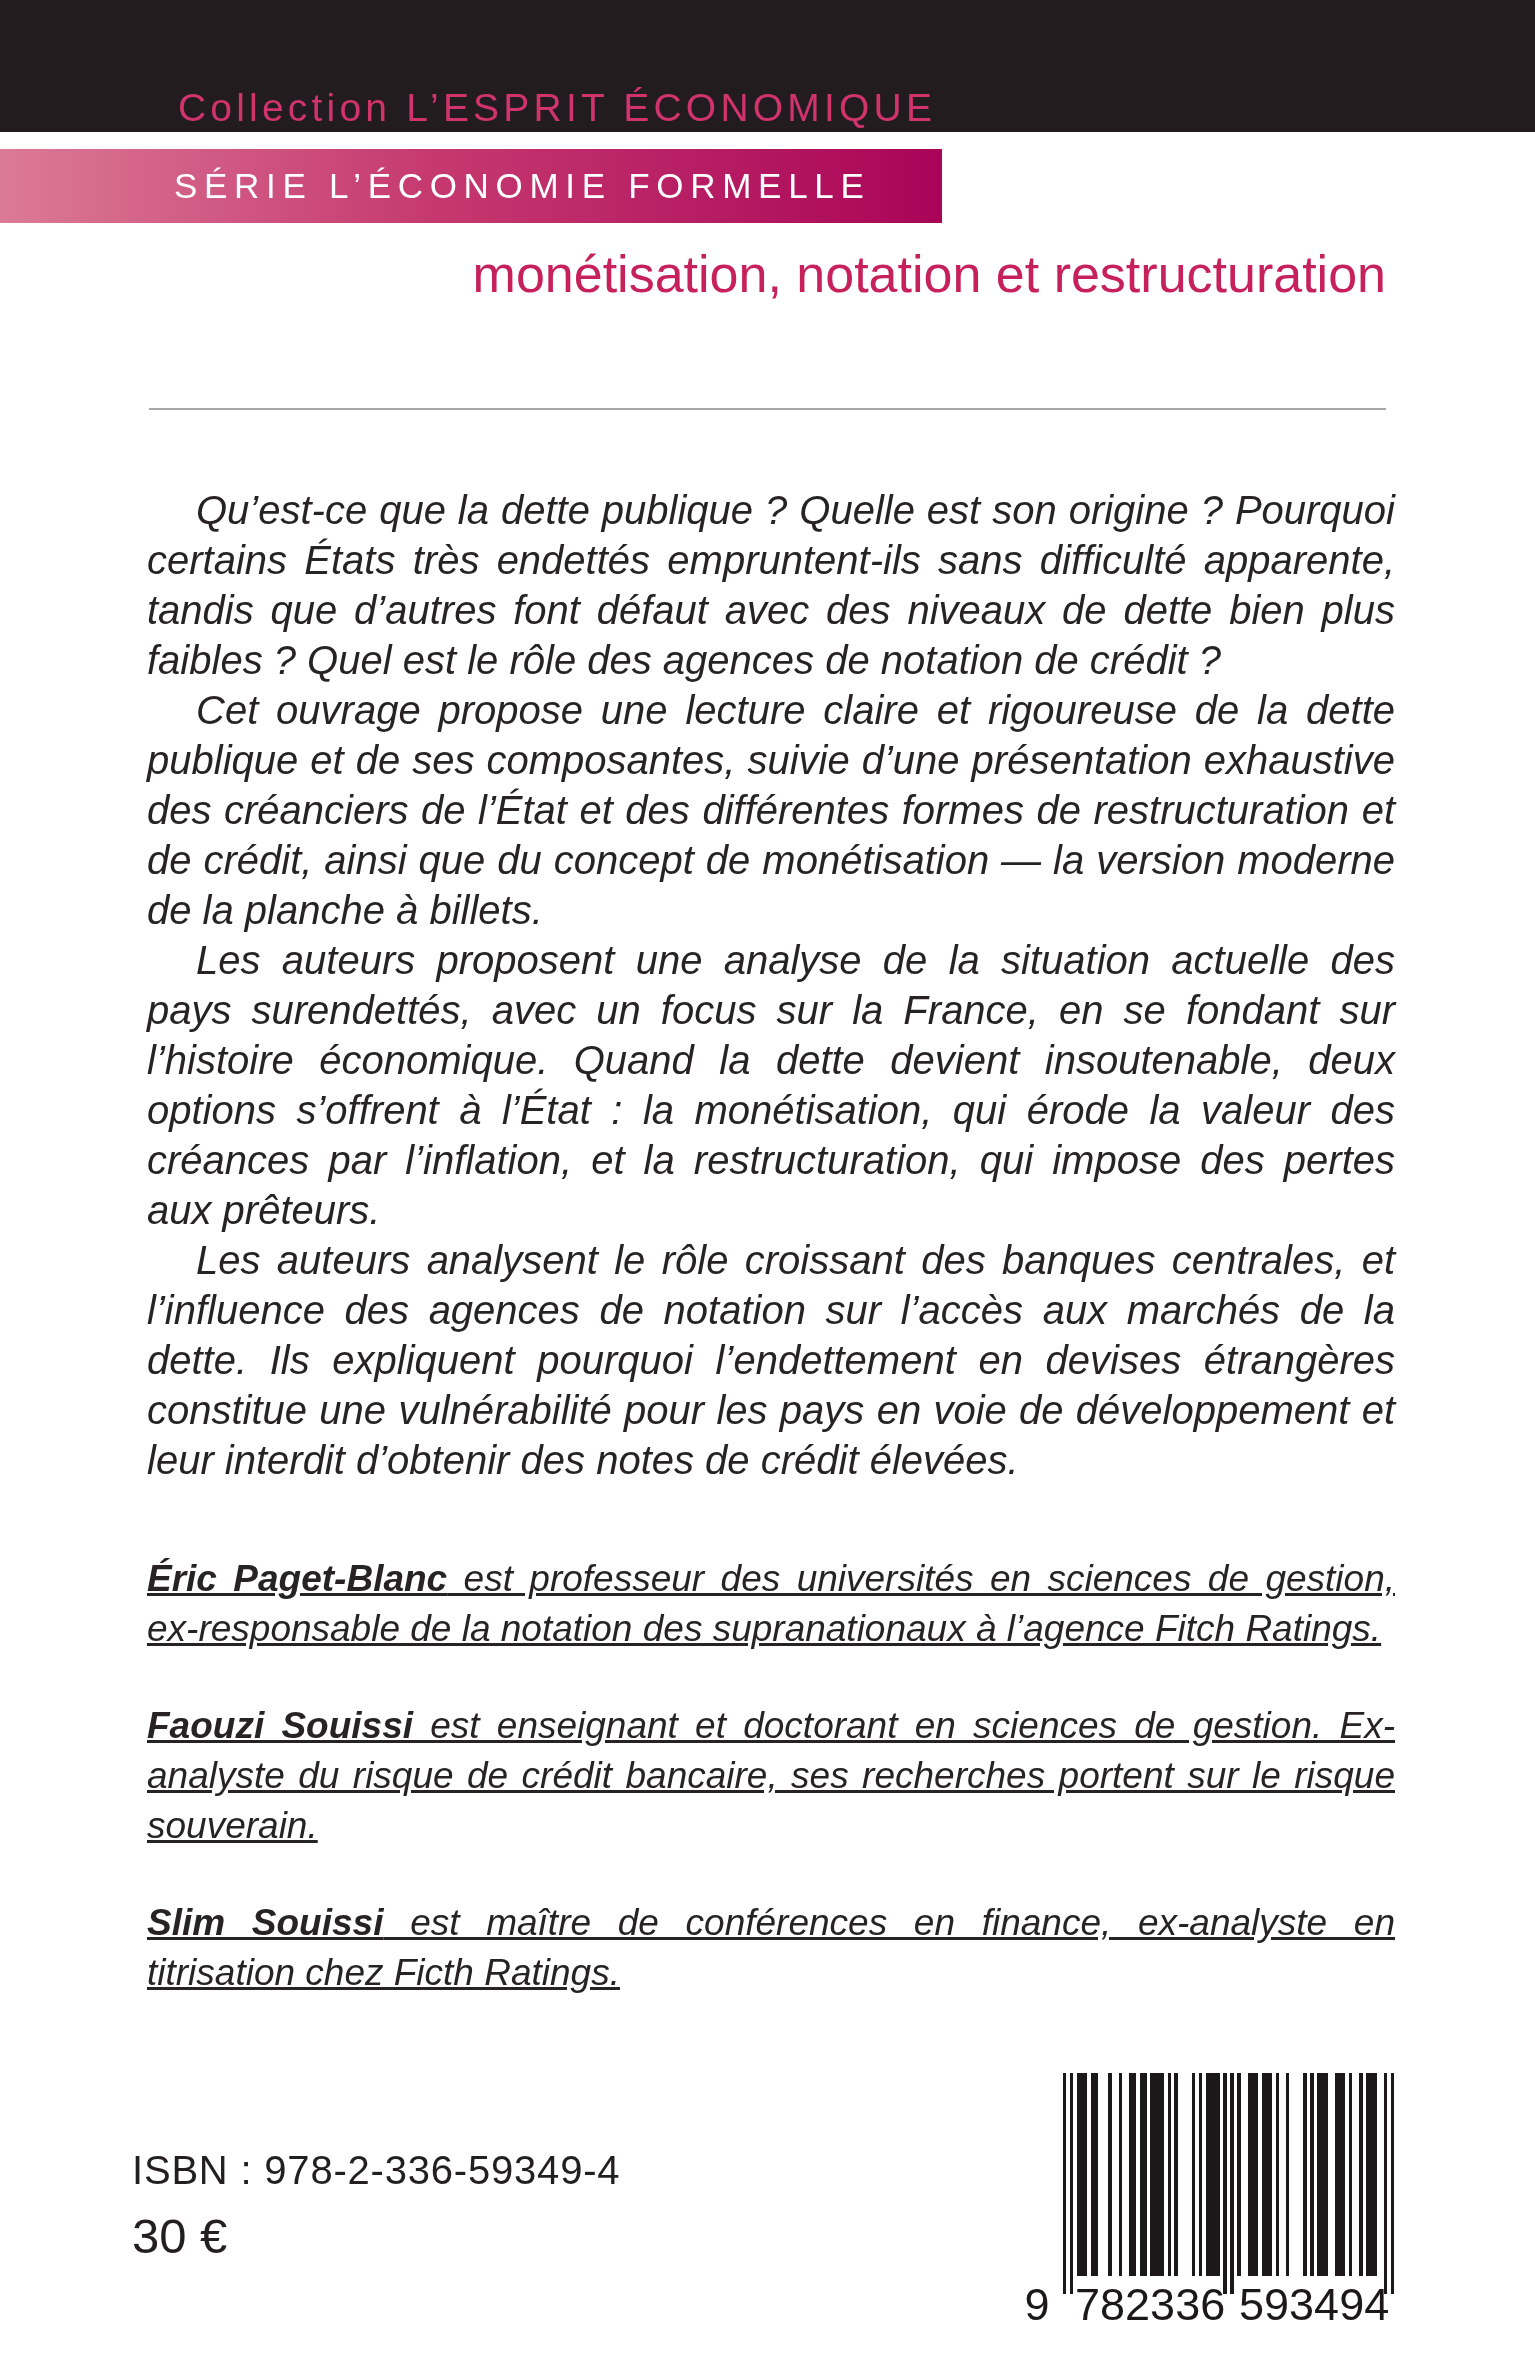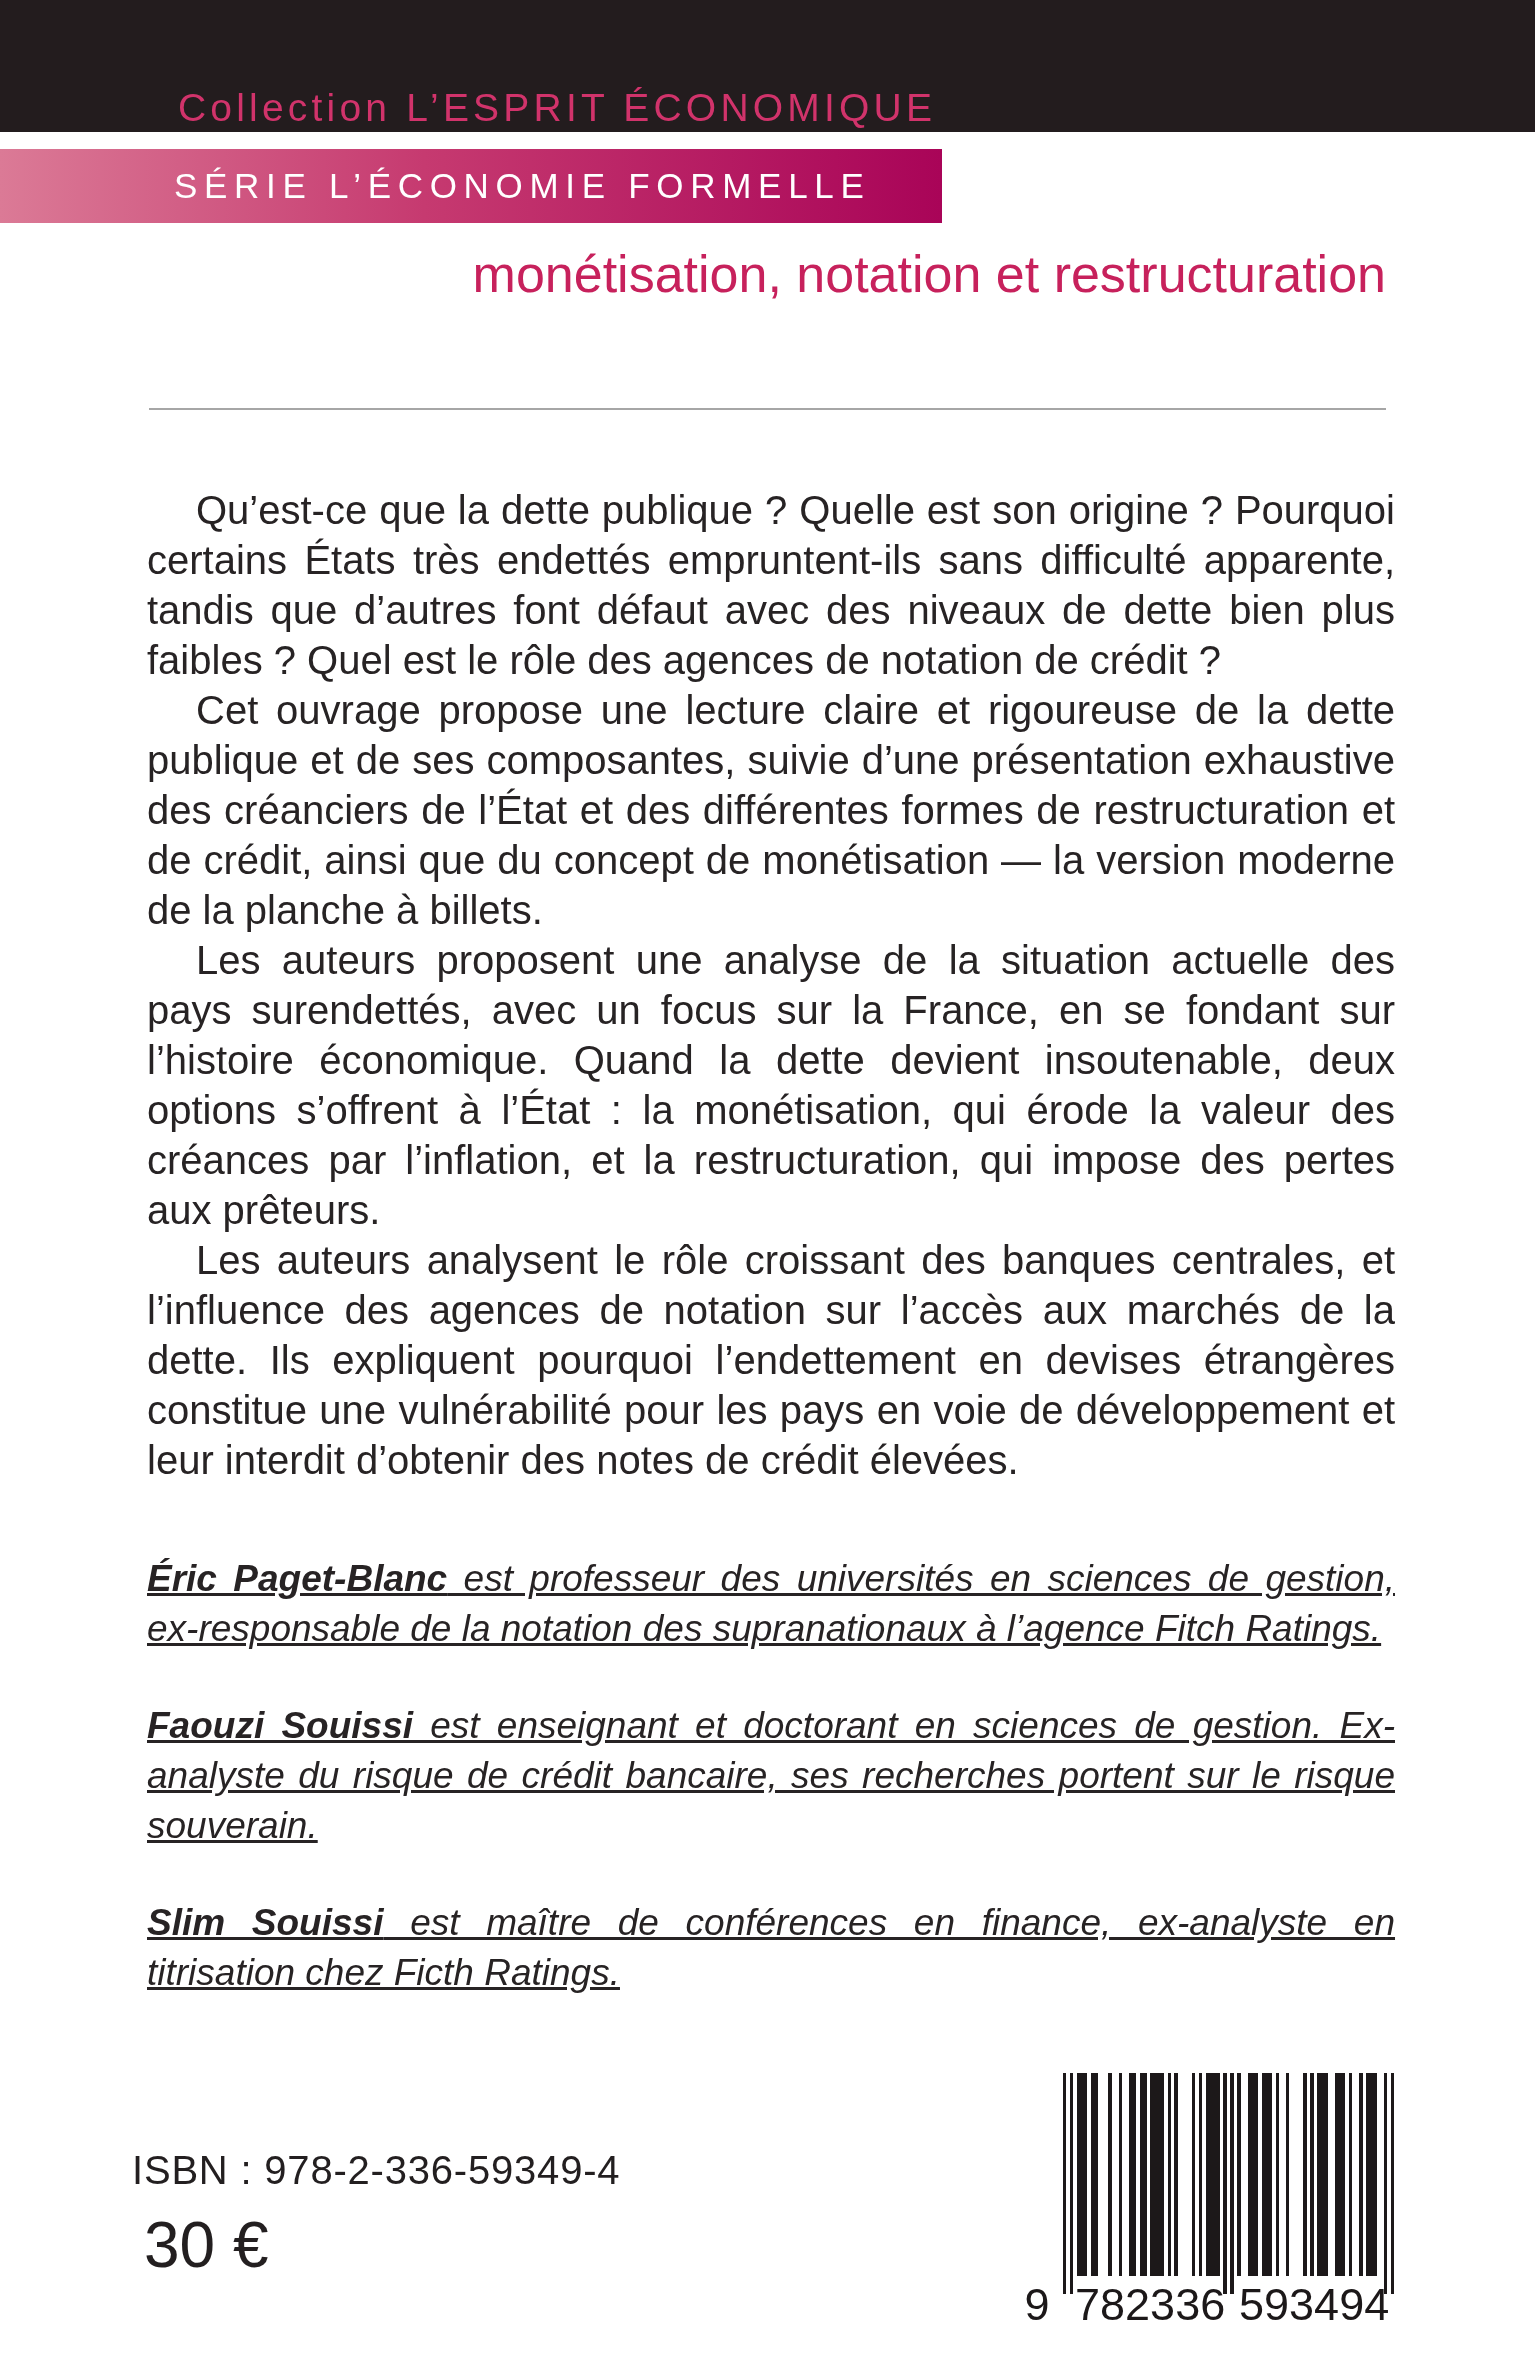--- a/index.html
+++ b/index.html
@@ -42,38 +42,38 @@
     position: absolute; left: 149px; top: 408px;
     width: 1237px; height: 1.7px;
     background: #a6a6a6;
   }
   .synopsis {
     position: absolute; left: 147px; top: 485px;
     width: 1248px;
     font-size: 40px; line-height: 50px;
     text-align: justify; color: #272324;
   }
-  .para { margin: 0; text-indent: 49px; }
+  .para { margin: 0; text-indent: 49px; font-style: italic; }
   .author-bios {
     position: absolute; left: 147px; top: 1554px;
     width: 1248px;
     font-size: 37px; line-height: 50px;
     text-align: justify; color: #272324;
     font-style: italic;
   }
   .bio { margin: 0 0 47px 0; text-decoration: underline; }
   .bio-name { font-weight: bold; }
   .isbn-label {
     position: absolute; left: 132px; top: 2148px;
     font-size: 40px; color: #231f20; letter-spacing: 0.8px;
     white-space: nowrap;
   }
   .price-label {
     position: absolute; left: 132px; top: 2208px;
-    font-size: 64px; color: #231f20; white-space: nowrap; margin-left: 12px;
+    font-size: 49px; color: #231f20; white-space: nowrap;
   }
   .barcode {
     position: absolute; left: 1011px; top: 2073px;
     width: 394px; height: 268px;
   }
   .bc-svg { position: absolute; left: 52px; top: 0; }
   .bc-first {
     position: absolute; left: 13.4px; top: 206px;
     font-size: 45px; color: #1c1819;
   }

